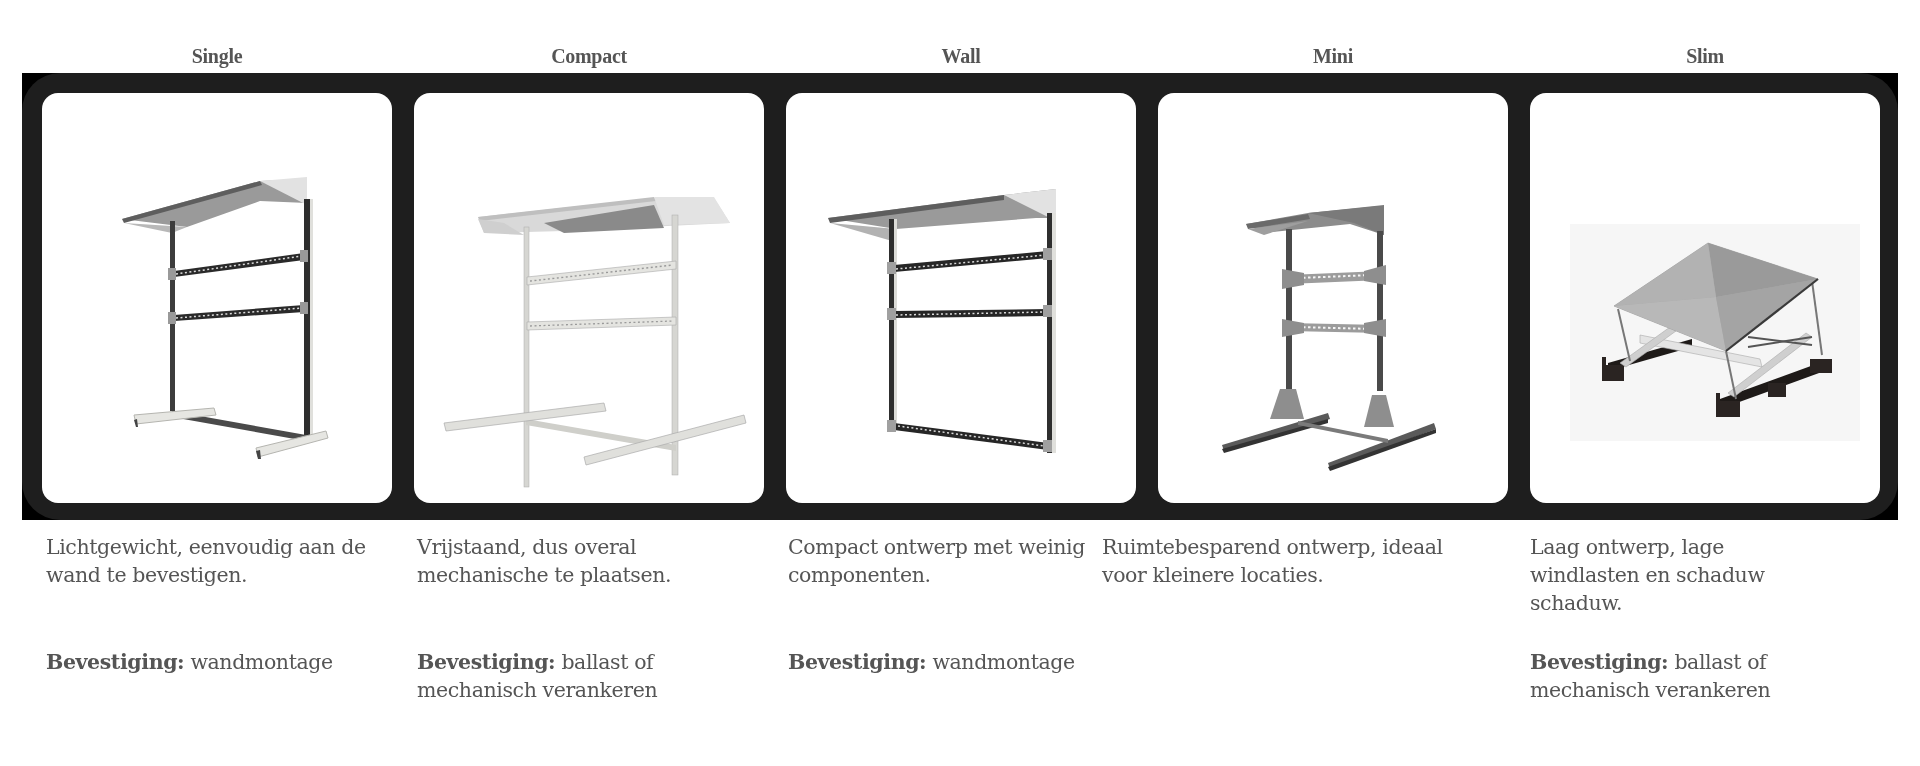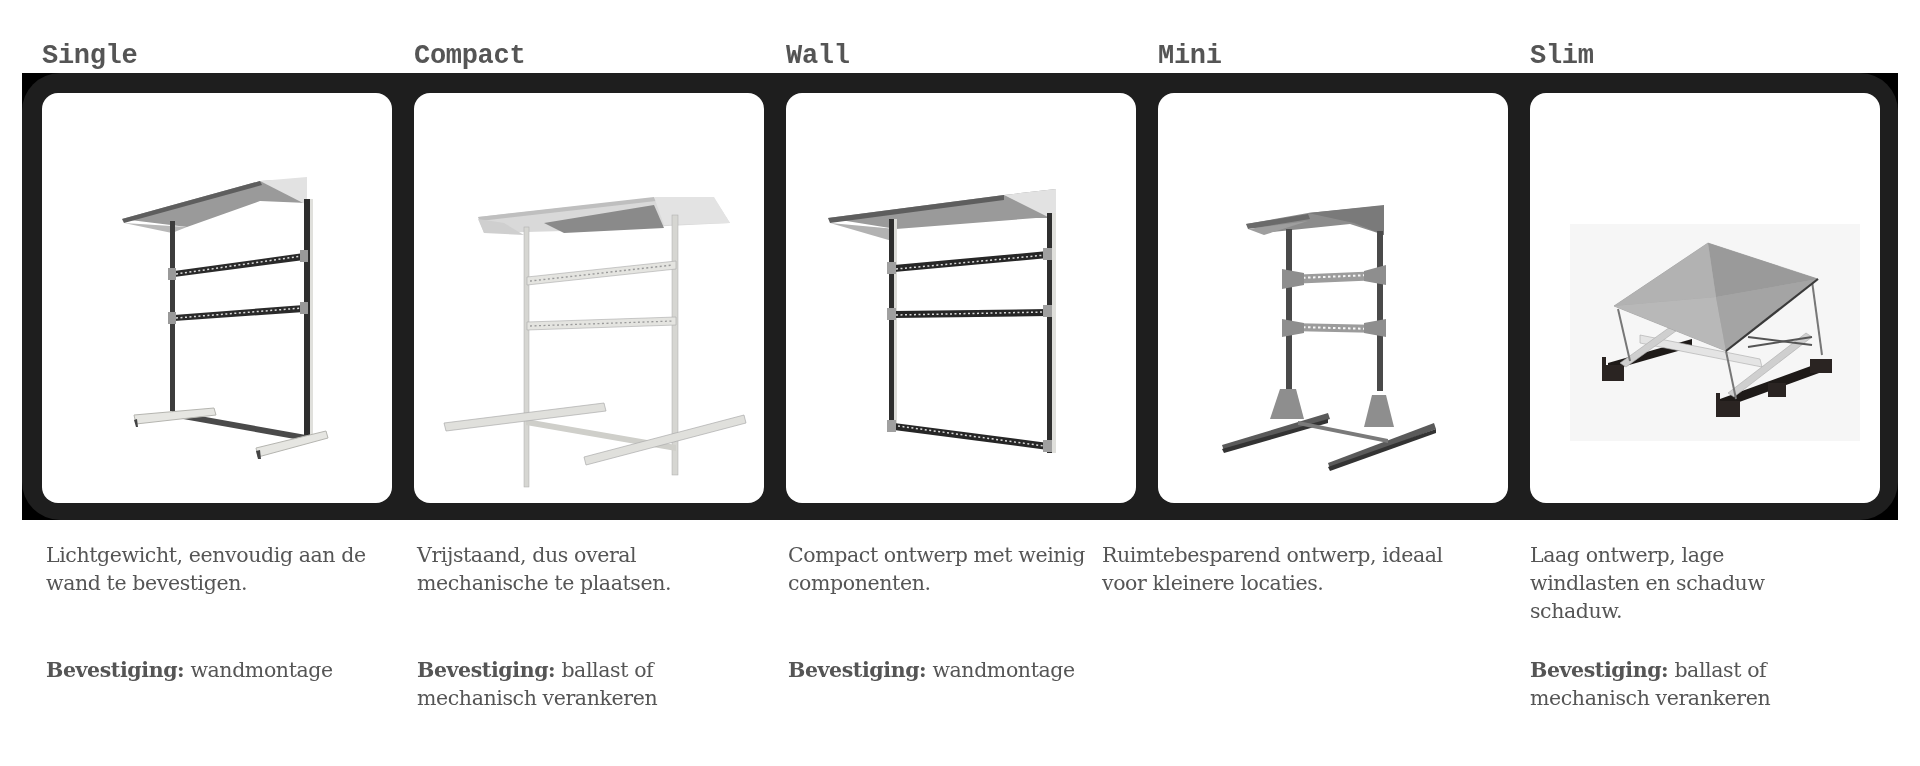--- a/index.html
+++ b/index.html
@@ -3,41 +3,41 @@
 <meta charset="utf-8">
 <style>
   html, body { margin: 0; padding: 0; background: #ffffff; }
   body {
     width: 1920px; height: 766px; position: relative; overflow: hidden;
     font-family: "DejaVu Serif", "Liberation Serif", serif;
     color: #555555;
   }
   .titles { position: absolute; left: 0; top: 0; width: 1920px; height: 73px; }
   .title {
-    position: absolute; top: 36px; width: 350px; 
-    font-family: Liberation Mono, monospace; font-weight: bold; font-size: 27px;
+    position: absolute; top: 36px; width: 350px; text-align: center;
+    font-family: Liberation Serif, serif; font-weight: bold; font-size: 20px;
     letter-spacing: -0.3px; color: #555555; line-height: 40px;
   }
   .band {
     position: absolute; left: 22px; top: 73px; width: 1876px; height: 447px;
     background: #1e1e1e; border-radius: 0; overflow: hidden;
   }
   .band::before { content: ""; position: absolute; inset: 0; background: #000; z-index: 0; }
   .band-inner {
     position: absolute; inset: 0; background: #1e1e1e; border-radius: 38px; z-index: 1;
   }
   .card {
     position: absolute; top: 20px; width: 350px; height: 410px;
     background: #ffffff; border-radius: 16px; z-index: 2; overflow: hidden;
   }
   .card svg { position: absolute; left: 0; top: 0; width: 350px; height: 410px; }
   .desc {
     position: absolute; top: 533px; width: 370px;
     font-family: "DejaVu Serif", serif; font-size: 20.5px; line-height: 28px;
-    letter-spacing: -0.4px; color: #555555; margin-top: 8px;
+    letter-spacing: -0.4px; color: #555555;
   }
   .desc p { margin: 0; }
   .desc .mount { position: absolute; top: 115px; left: 0; width: 370px; }
   .desc .mount b { font-weight: bold; }
 </style>
 </head>
 <body>
 
 <div class="titles">
   <div class="title" style="left:42px">Single</div>

